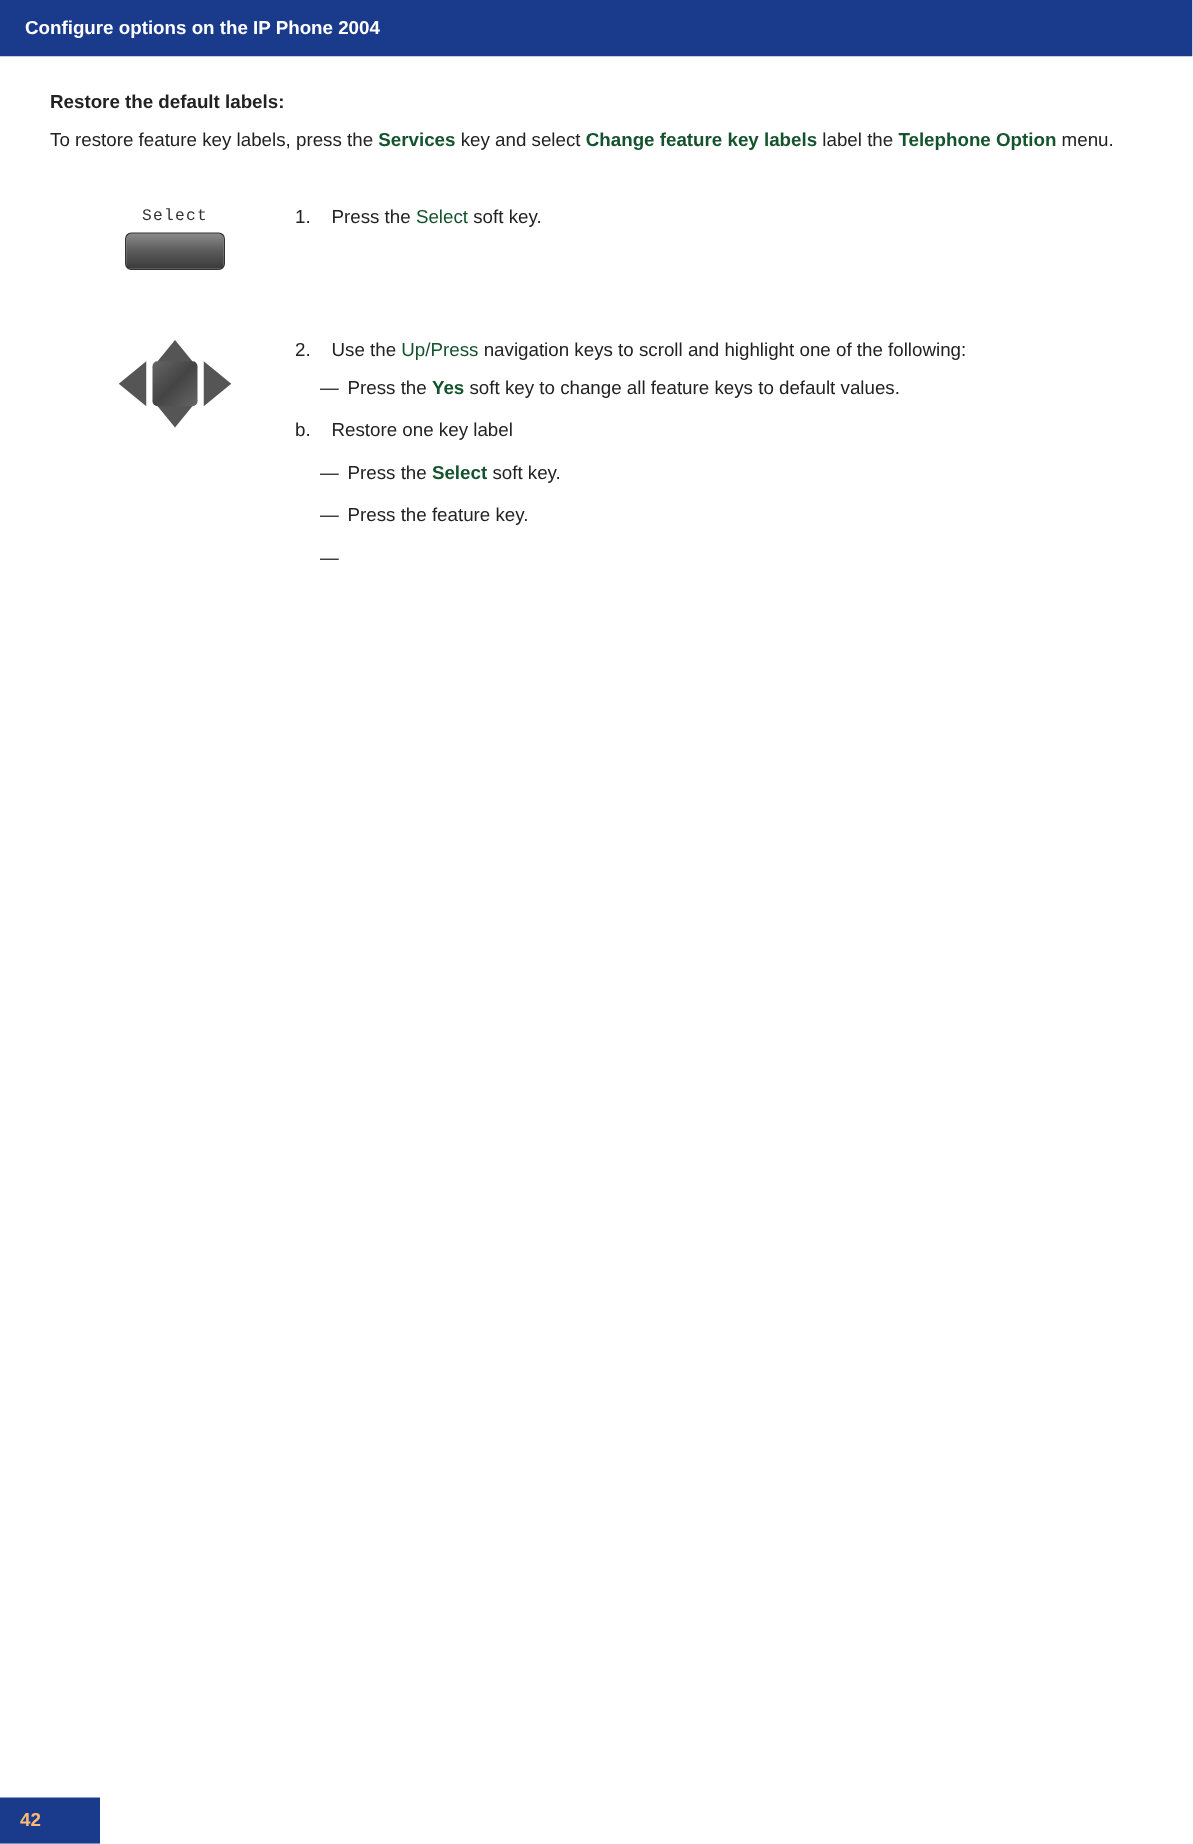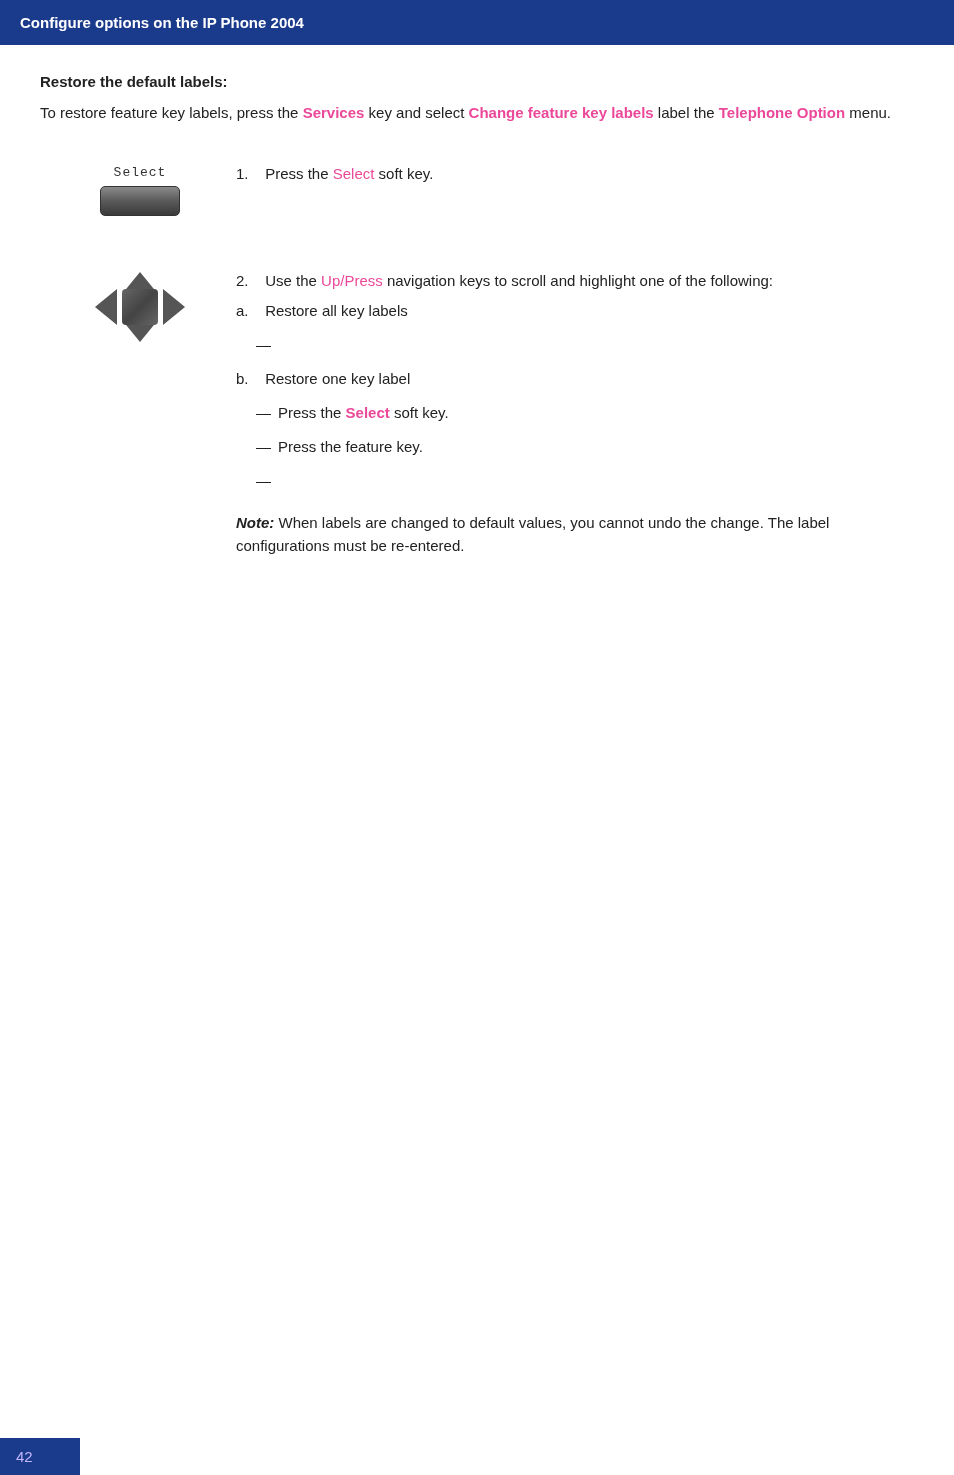--- a/index.html
+++ b/index.html
@@ -38,21 +38,21 @@
       margin-bottom: 12px;
     }
 
     .intro-text {
       font-size: 15px;
       line-height: 1.5;
       margin-bottom: 36px;
     }
 
     .blue-link {
-      color: #ec4899;
+      color: #14532d;
       font-weight: bold;
     }
 
     
     .steps-area {
       display: flex;
       flex-direction: column;
       gap: 52px;
       padding-left: 40px;
     }
@@ -203,22 +203,22 @@
     .page-footer {
       position: absolute;
       bottom: 0;
       left: 0;
       width: 80px;
       background: #1a3a8c;
       padding: 10px 16px;
     }
 
     .page-footer span {
-      color: #c4b5fd;
-      font-weight: normal;
+      color: #fdba74;
+      font-weight: bold;
       font-size: 15px;
     }
   </style>
 </head>
 <body>
 
 <div class="header-bar">
   <span>Configure options on the IP Phone  2004</span>
 </div>
 
@@ -258,28 +258,26 @@
       </div>
       <div class="step-content">
         <p class="step-number">
           <span>2.</span>
           &nbsp;&nbsp;
           <span>Use the </span><span class="blue-link">Up/Press</span><span> navigation keys to scroll and highlight one of the following:</span>
         </p>
 
         <div class="sub-list">
 
-          <div class="sub-list-item alpha">
-            <span>a.</span>
-            &nbsp;&nbsp;
-            <span>Restore all key labels</span>
-          </div>
 
           <div class="sub-list-item dash">
             <span class="dash-mark">—</span>
+            <span>
+              <span>Press the </span><span class="blue-link">Yes</span><span> soft key to change all feature keys to default values.</span>
+            </span>
           </div>
 
           <div class="sub-list-item alpha" style="margin-top:10px;">
             <span>b.</span>
             &nbsp;&nbsp;
             <span>Restore one key label</span>
           </div>
 
           <div class="sub-list-item dash">
             <span class="dash-mark">—</span>
@@ -290,23 +288,20 @@
 
           <div class="sub-list-item dash">
             <span class="dash-mark">—</span>
             <span>Press the feature key.</span>
           </div>
 
           <div class="sub-list-item dash">
             <span class="dash-mark">—</span>
           </div>
 
-          <div class="note-block">
-            <span style="font-style:italic; font-weight:bold;">Note:</span><span> When labels are changed to default values, you cannot undo the change. The label configurations must be re-entered.</span>
-          </div>
 
         </div>
       </div>
     </div>
 
   </div>
 </div>
 
 <div class="page-footer">
   <span>42</span>

